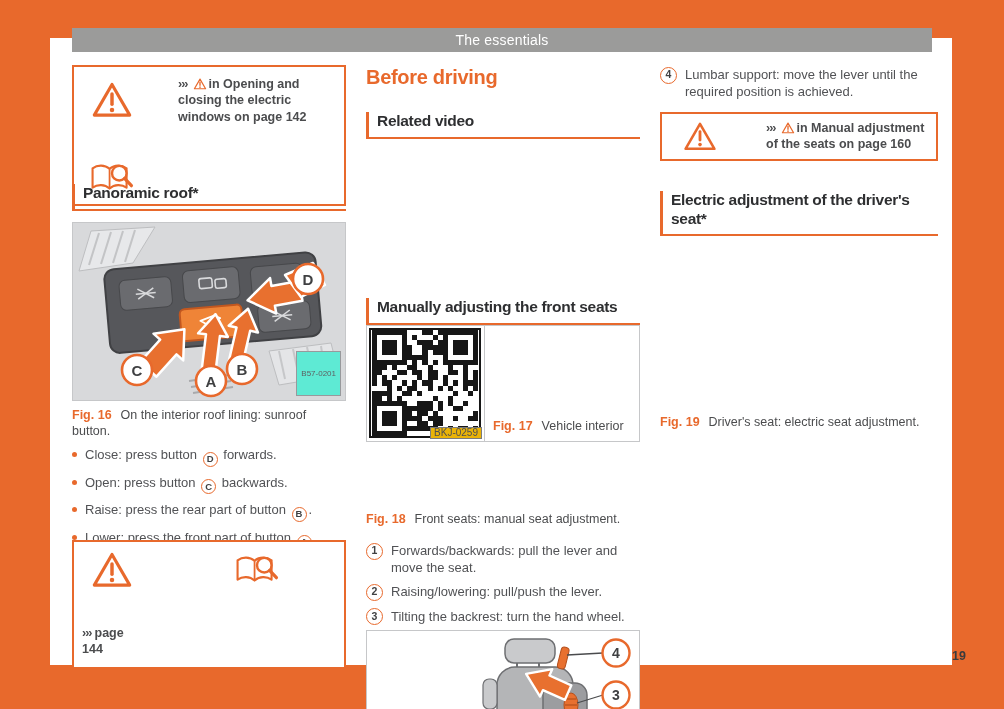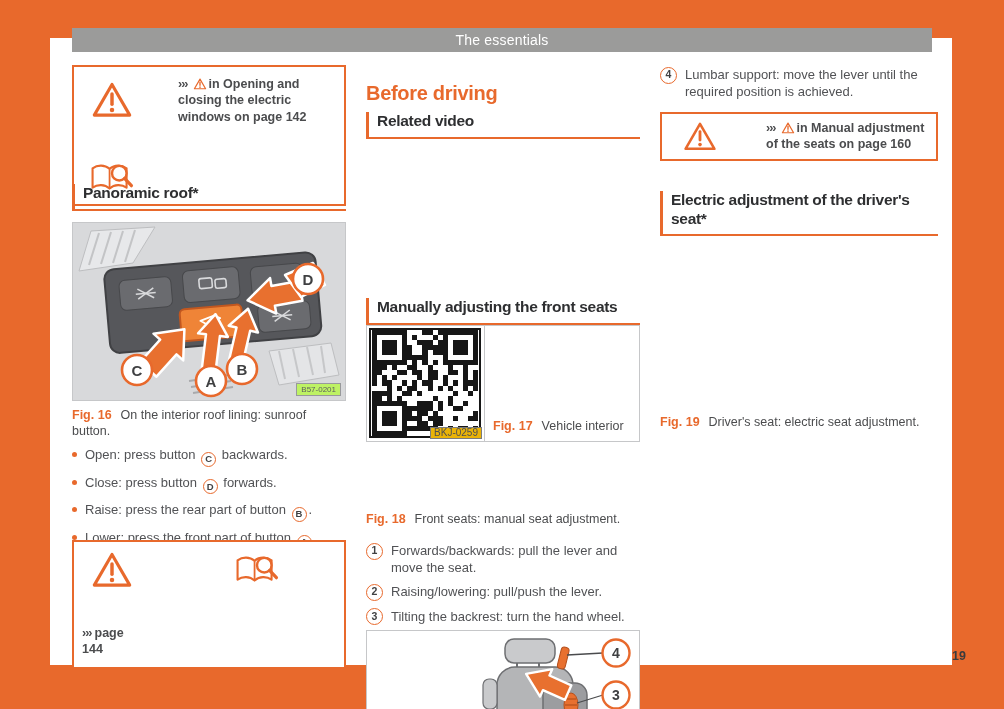--- a/index.html
+++ b/index.html
@@ -21,21 +21,21 @@
     background: var(--header_bar, #9B9B9A);
     display: flex; align-items: center; justify-content: center;
     color: #ffffff; font-weight: normal; font-size: 14px; letter-spacing: 0.2px;
   }
   .pagenum {
     position: absolute; left: 952px; top: 649px;
     color: #3A3B3D; font-weight: bold; font-size: 12.5px;
   }
   .blk { position: absolute; }
   
-  .h1 { color: var(--accent); font-weight: bold; font-size: 20px; letter-spacing: -0.3px; margin-top: 16px; }
+  .h1 { color: var(--accent); font-weight: bold; font-size: 20px; letter-spacing: -0.3px; }
   .h2 {
     color: var(--heading_text, #2E2F31); font-weight: bold; font-size: 15.5px;
     letter-spacing: -0.3px; line-height: 1.2;
     border-left: 3px solid var(--accent);
     border-bottom: 2px solid var(--accent);
     padding: 0 0 6px 8px;
   }
   
   .warnbox {
     border: 2px solid var(--accent); background: #fff;
@@ -45,22 +45,22 @@
     gap: 36px;
   }
   .warnbox .ic { display:flex; align-items:center; justify-content:center; }
   .warntext { font-weight: bold; color: var(--warn_text, #4B4C4E); font-size: 12.5px; line-height: 1.3; }
   .warntext .arr { letter-spacing: -1px; margin-right: 3px; }
   .inlinewarn { vertical-align: -2px; margin: 0 2px; }
   
   .figure { border: 1px solid #C6C7C9; background: #fff; position: relative; overflow: hidden; }
   .figcode {
     position: absolute; right: 4px; bottom: 4px;
-    background: #bef264; border: 1px solid #98999C;
-    font-size: 8px; color: #5E5F61; padding: 1px 4px; line-height: 9px;
+    background: #5eead4; border: 1px solid #98999C;
+    font-size: 8px; color: #5E5F61; padding: 17px 4px; line-height: 9px;
   }
   .caption { font-size: 12.5px; color: var(--warn_text, #4B4C4E); line-height: 1.3; }
   .caption .figlabel { color: var(--accent); font-weight: bold; margin-right: 9px; }
   
   .bullets .bitem { position: relative; padding-left: 13px; font-size: 13px; color: var(--body_text); margin-bottom: 8px; line-height: 1.3; }
   .dot { position:absolute; left:0; top:5px; width:5px; height:5px; border-radius:50%; background: var(--accent); }
   .ckey {
     display: inline-flex; width: 15px; height: 15px;
     border: 1.5px solid var(--accent); border-radius: 50%;
     align-items: center; justify-content: center;
@@ -195,22 +195,22 @@
           <text x="169" y="151.5">B</text>
       </g>
     </svg>
     <div class="figcode">B57-0201</div>
   </div>
   <div class="blk caption" style="left:22px; top:369px; width:274px;">
     <span class="figlabel">Fig. 16</span><span>On the interior roof lining: sunroof button.</span>
   </div>
 
   <div class="blk bullets" style="left:22px; top:409px; width:274px;">
+    <div class="bitem"><span class="dot"></span><span>Close: press button</span> <span class="ckey">D</span> <span>forwards.</span></div>
     <div class="bitem"><span class="dot"></span><span>Open: press button</span> <span class="ckey">C</span> <span>backwards.</span></div>
-    <div class="bitem"><span class="dot"></span><span>Close: press button</span> <span class="ckey">D</span> <span>forwards.</span></div>
     <div class="bitem"><span class="dot"></span><span>Raise: press the rear part of button</span> <span class="ckey">B</span><span>.</span></div>
     <div class="bitem"><span class="dot"></span><span>Lower: press the front part of button</span> <span class="ckey">A</span><span>.</span></div>
   </div>
 
   <div class="blk warnbox" style="left:22px; top:502px; width:274px; min-height:89px;">
     <span class="ic">
       <svg width="42" height="38" viewBox="0 0 48 44" fill="none">
           <path d="M24 4 L44.5 39.5 H3.5 Z" stroke="#E8692C" stroke-width="3.6" stroke-linejoin="round"></path>
           <line x1="24" y1="15" x2="24" y2="27" stroke="#E8692C" stroke-width="4" stroke-linecap="round"></line>
           <circle cx="24" cy="33.5" r="2.6" fill="#E8692C"></circle>

